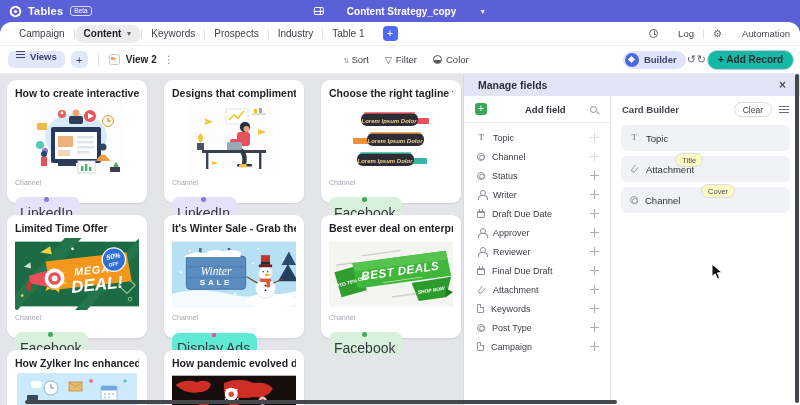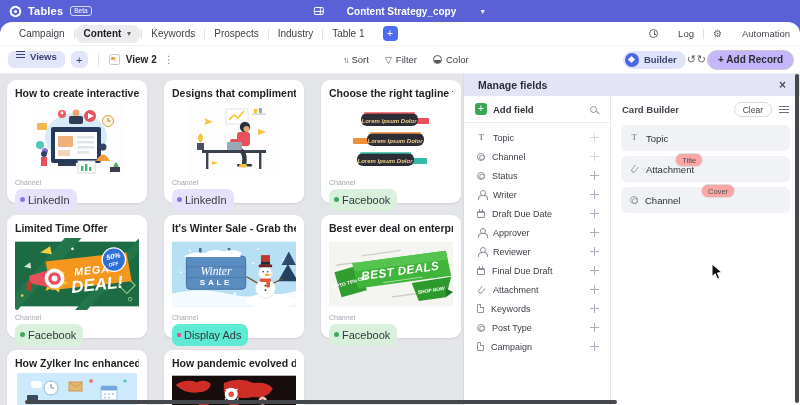--- a/index.html
+++ b/index.html
@@ -54,45 +54,45 @@
   .tool { display:flex; align-items:center; gap:4px; }
   .sort-ic { font-size:8.5px; letter-spacing:-2px; color:#555; }
   .filter-ic { font-size:9px; color:#555; }
   .color-ic { width:9px; height:9px; border:1.2px solid #555; border-radius:50%; position:relative; overflow:hidden; }
   .color-ic::after { content:""; position:absolute; left:0; bottom:0; width:100%; height:45%; background:#555; }
   .rightgroup { position:absolute; right:6px; display:flex; align-items:center; gap:1px; }
   .builder-pill { background:#e0e4fa; border-radius:12px; height:18px; display:flex; align-items:center; gap:5px; padding:0 9px 0 2px; font-size:9.5px; font-weight:700; color:#3d4370; }
   .builder-ic { width:14px; height:14px; border-radius:50%; background:#4c66e8; display:flex; align-items:center; justify-content:center; }
   .builder-ic::after { content:""; width:5px; height:5px; background:#fff; transform:rotate(45deg); }
   .undo { font-size:11px; color:#5f6368; }
-  .addrec { border:1px solid #caccd2; border-radius:13px; height:20px; display:flex; align-items:center; padding:0 10px; font-size:10px; font-weight:600; color:#2a2c31; background:#c4b5fd; }
+  .addrec { border:1px solid #caccd2; border-radius:13px; height:20px; display:flex; align-items:center; padding:0 10px; font-size:10px; font-weight:600; color:#2a2c31; background:#14b8a6; }
 
   
   .content { position:absolute; top:52px; left:0; right:0; bottom:0; background:#e4e5e8; overflow:hidden; }
   .gallery { position:absolute; top:6px; left:7px; display:grid; grid-template-columns:repeat(3,140px); column-gap:17px; row-gap:12px; }
   .card { width:140px; height:123px; background:#fff; border-radius:9px; padding:7px 8px 5px; box-shadow:0 1px 2px rgba(0,0,0,.09); }
   .card-title { font-size:10.5px; font-weight:700; color:#1f2024; white-space:nowrap; overflow:hidden; margin-bottom:4px; }
   .card-img { height:72px; display:flex; justify-content:center; align-items:center; margin-bottom:4px; }
   .card-img svg { border-radius:2px; display:block; }
   .chan-label { font-size:7px; color:#a3a7ae; margin-bottom:2px; }
-  .chan-pill { display:inline-flex; align-items:center; gap:3px; height:22px; border-radius:7px; padding:0 7px 0 5px; font-size:11px; color:#35383d; font-weight:500; }
+  .chan-pill { display:inline-flex; align-items:center; gap:3px; height:22px; border-radius:7px; padding:0 7px 0 5px; font-size:14px; color:#35383d; font-weight:500;flex-direction:column; }
   .dot { width:5px; height:5px; border-radius:50%; flex:none; }
   .pill-purple { background:#e7e2fb; } .pill-purple .dot { background:#8577e6; }
   .pill-green  { background:#d9f0dd;align-items:center; } .pill-green  .dot { background:#41a95e; }
   .pill-pink   { background:#5eead4; } .pill-pink   .dot { background:#e0559a; border-radius:1px; width:4px; height:4px; }
 
   
   .panel { position:absolute; top:0; bottom:0; left:463px; width:337px; background:#fff; border-left:1px solid #d8d9de; display:flex; flex-direction:column; }
   .panel-hdr { height:22px; background:#e3e5f7; display:flex; align-items:center; padding:0 14px; font-size:10.5px; font-weight:700; color:#2b2e39; flex:none; }
   .panel-close { margin-left:auto; font-size:12px; color:#50535c; line-height:1; }
   .panel-body { flex:1; display:flex; min-height:0; }
   .fields-col { width:147px; border-right:1px solid #e7e7ea; display:flex; flex-direction:column; }
   .addfield-row { height:27px; display:flex; align-items:center; padding:0 11px; border-bottom:1px solid #ededf0; gap:6px; flex:none; }
   .green-btn { width:12px; height:12px; border-radius:3px; background:#3aa757; color:#fff; font-size:10px; line-height:1; display:flex; align-items:center; justify-content:center; }
-  .addfield-label { font-size:9.5px; font-weight:700; color:#2f3237; flex:1; }
+  .addfield-label { font-size:9.5px; font-weight:700; color:#2f3237; flex:1;margin-left:32px; }
   .search-ic { width:7px; height:7px; border:1.3px solid #8b919c; border-radius:50%; position:relative; margin-right:2px; }
   .search-ic::after { content:""; position:absolute; width:3.5px; height:1.3px; background:#8b919c; transform:rotate(45deg); right:-3px; bottom:-1.5px; }
   .fields-list { padding:5px 0; }
   .frow { height:19px; display:flex; align-items:center; padding:0 11px 0 13px; }
   .flabel { font-size:9px; color:#3a3d44; flex:1; margin-left:7px; }
   .drag-ic { position:relative; width:9px; height:9px; color:#a9aeb8; }
   .drag-ic::before { content:""; position:absolute; left:4px; top:0; width:1px; height:9px; background:currentColor; }
   .drag-ic::after  { content:""; position:absolute; top:4px; left:0; width:9px; height:1px; background:currentColor; }
   .drag-ic.dim { color:#d5d8de; }
 
@@ -116,21 +116,21 @@
   .builder-hdr { height:27px; display:flex; align-items:center; padding:4px 11px; gap:7px; flex:none; }
   .builder-title { font-size:9.5px; font-weight:600; color:#44474d; }
   .clear-pill { margin-left:auto; border:1px solid #d9dadf; border-radius:9px; font-size:8.5px; padding:1.5px 8px; color:#3c3f45; background:#fff; }
   .sliders-ic { width:10px; height:7px; background:
       linear-gradient(#6a6e76,#6a6e76) 0 0/10px 1.2px no-repeat,
       linear-gradient(#6a6e76,#6a6e76) 0 2.9px/10px 1.2px no-repeat,
       linear-gradient(#6a6e76,#6a6e76) 0 5.8px/10px 1.2px no-repeat; }
   .brow { height:26px; background:#f1f2f5; border-radius:6px; display:flex; align-items:center; padding:0 9px; gap:7px; margin:2px 10px 5px; }
   .brow .fi-select, .brow .fi-text, .brow .fi-clip { opacity:.9; }
   .blabel { font-size:9.5px; color:#2e3136; font-weight:500; }
-  .badge { background:#fca5a5; border:1px solid #dcdde2; border-radius:8px; font-size:7.5px; padding:1.5px 6px; color:#4d5057;margin-top:44px; }
+  .badge { background:#fef9c3; border:1px solid #dcdde2; border-radius:8px; font-size:7.5px; padding:1.5px 6px; color:#4d5057;margin-top:44px; }
 
   
   .v-scroll { position:absolute; right:1px; top:74px; bottom:2px; width:4px; background:#44474c; border-radius:2px; z-index:60; }
   .h-scroll { position:absolute; left:25px; bottom:1px; width:592px; height:4px; background:#44474c; border-radius:2px; z-index:60; }
   .cursor { position:absolute; left:711px; top:263px; z-index:70; }
 </style>
 </head>
 <body>
 
 <div class="stage">

